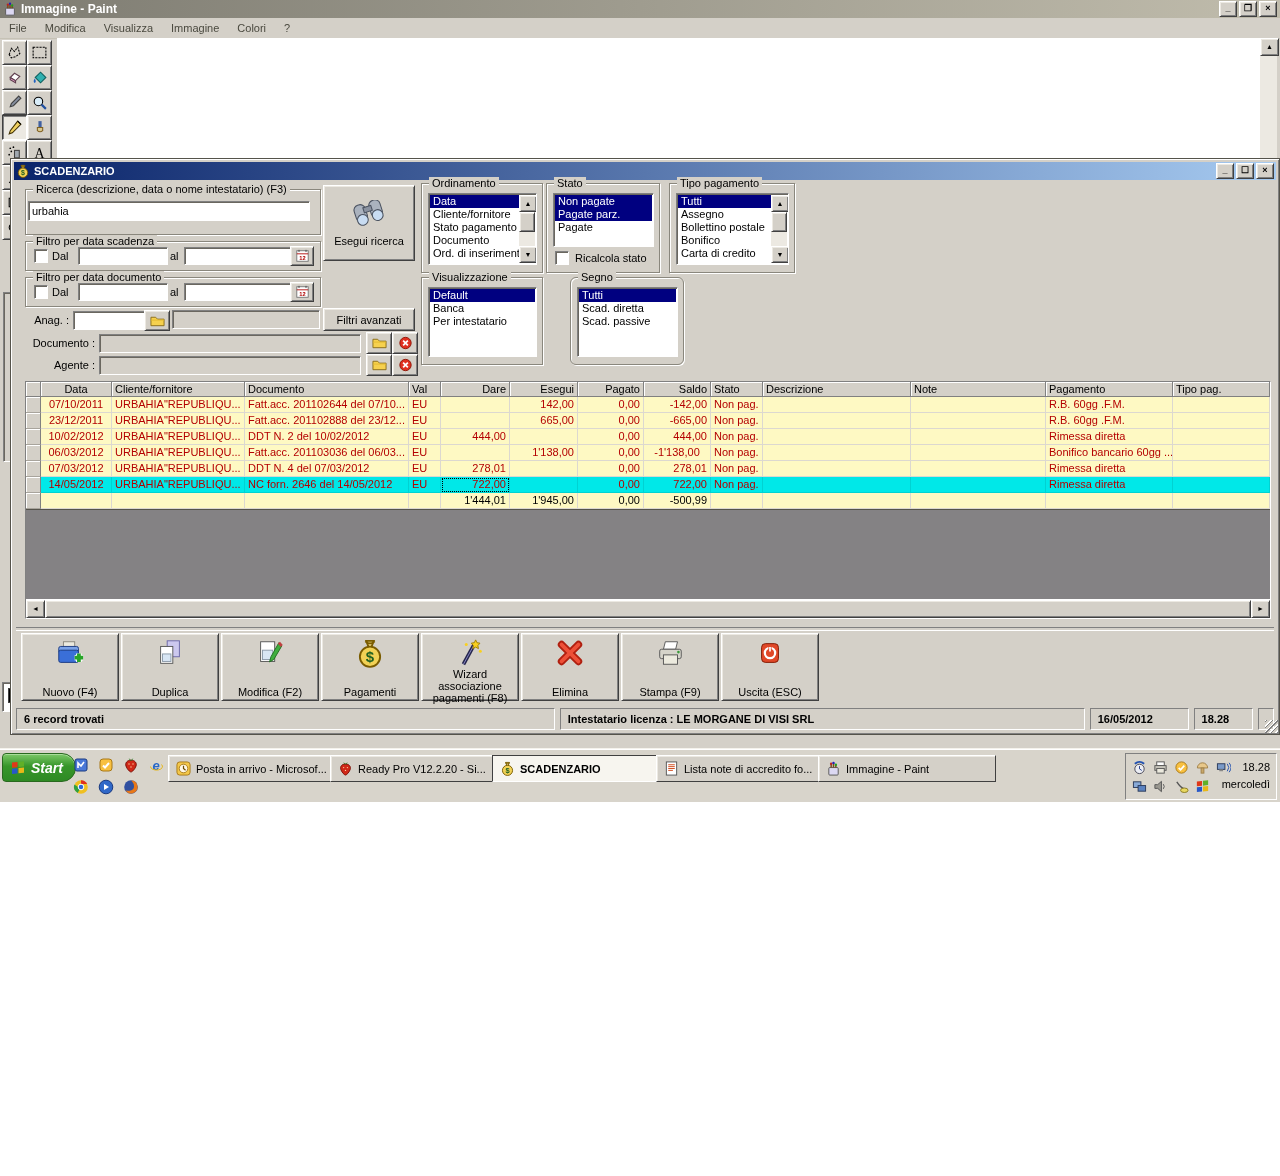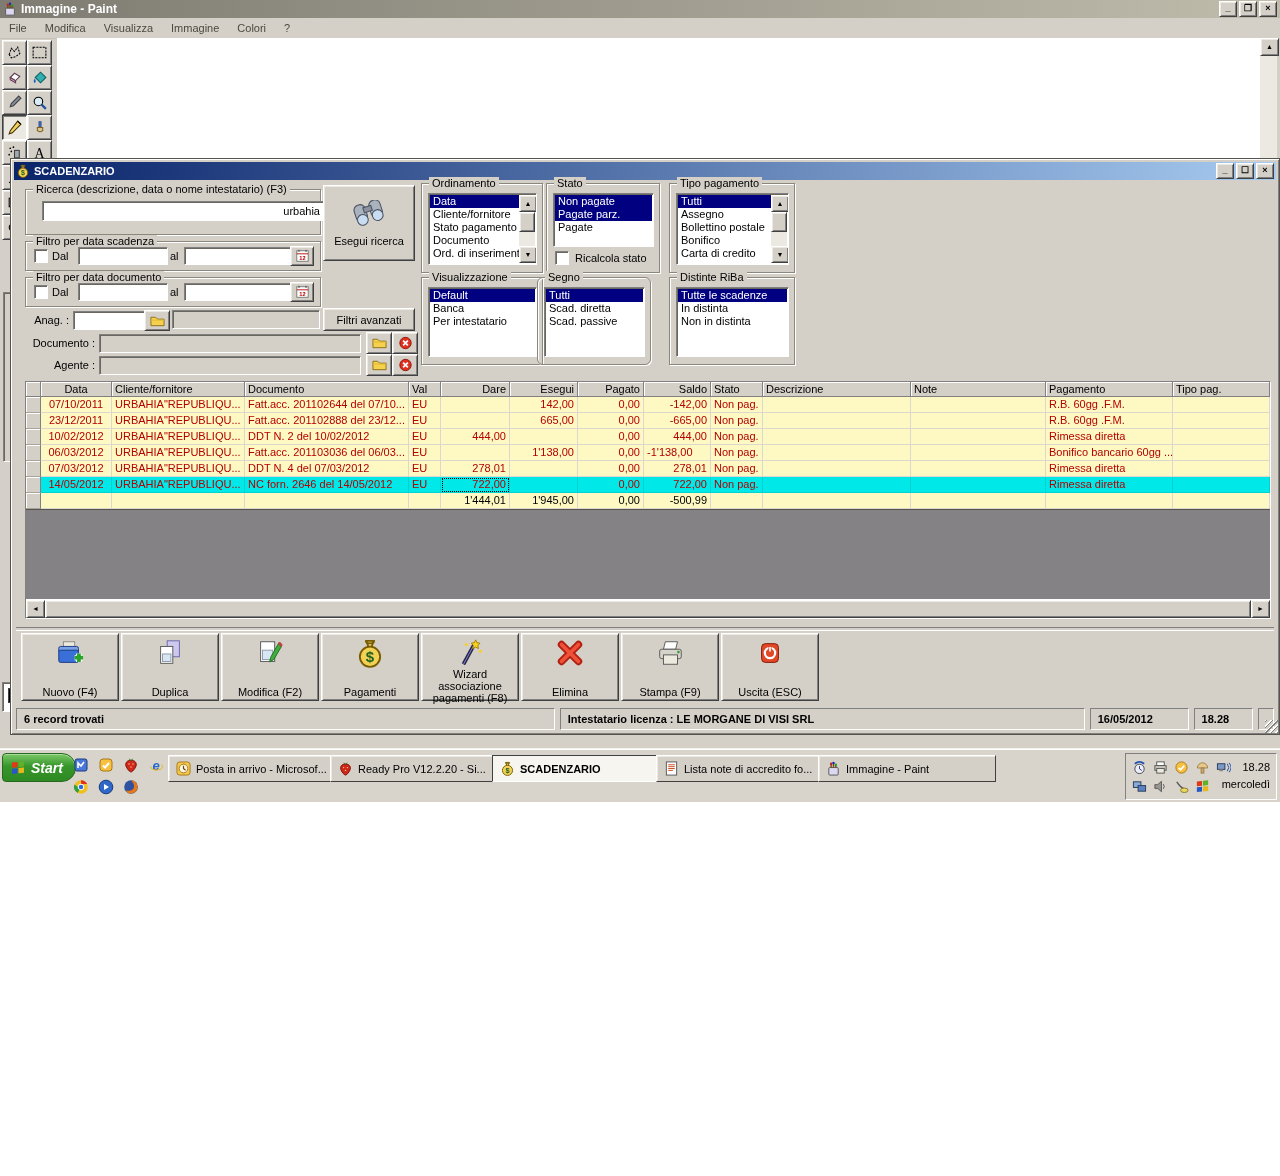--- a/index.html
+++ b/index.html
@@ -228,21 +228,21 @@
       <span>SCADENZARIO</span>
       <span class="tb-btns">
         <span class="tbtn raised">_</span>
         <span class="tbtn raised">☐</span>
         <span class="tbtn raised">×</span>
       </span>
     </div>
 
     <div class="group" style="left:14px;top:30px;width:294px;height:44px;">
       <span class="legend">Ricerca (descrizione, data o nome intestatario) (F3)</span>
-      <input class="field" style="position: absolute; left: 16px; top: 11px; width: 274px; height: 16px; text-align: right;" value="urbahia">
+      <input class="field" style="position: absolute; left: 2px; top: 11px; width: 274px; height: 16px;" value="urbahia">
     </div>
 
     <div class="btn raised" style="position:absolute;left:312px;top:26px;width:90px;height:74px;flex-direction:column;gap:8px;">
       <span id="binoc-icon" style="display: inline-flex; width: 42px; height: 27px;">
           <svg viewBox="0 0 40 26">
             <g transform="rotate(-18 20 13)">
               <rect x="7" y="2" width="11" height="17" rx="5" fill="#aab2be" stroke="#4a5260"></rect>
               <rect x="22" y="2" width="11" height="17" rx="5" fill="#aab2be" stroke="#4a5260"></rect>
               <rect x="16" y="6" width="8" height="5" fill="#8a92a0" stroke="#4a5260"></rect>
               <circle cx="12.5" cy="17" r="5.2" fill="#c8dcf2" stroke="#4a5260"></circle>
@@ -382,37 +382,27 @@
     <div class="group" style="left:410px;top:118px;width:120px;height:86px;">
       <span class="legend">Visualizzazione</span>
       <div class="lb" style="left:6px;top:9px;width:107px;height:68px;position:absolute;">
           <div class="items">
             <div class="lbi sel">Default</div>
             <div class="lbi">Banca</div>
             <div class="lbi">Per intestatario</div>
           </div>
         </div>
     </div>
-    <div class="group" style="left:526px;top:118px;width:112px;height:86px;border-radius:6px;">
+    <div class="group" style="left:559px;top:118px;width:112px;height:86px;border-radius:6px;">
       <span class="legend">Segno</span>
       <div class="lb" style="left:6px;top:9px;width:99px;height:68px;position:absolute;">
           <div class="items">
             <div class="lbi sel">Tutti</div>
             <div class="lbi">Scad. diretta</div>
             <div class="lbi">Scad. passive</div>
-          </div>
-        </div>
-    </div>
-    <div class="group" style="left:658px;top:118px;width:124px;height:86px;">
-      <span class="legend">Distinte RiBa</span>
-      <div class="lb" style="left:6px;top:9px;width:111px;height:68px;position:absolute;">
-          <div class="items">
-            <div class="lbi sel">Tutte le scadenze</div>
-            <div class="lbi">In distinta</div>
-            <div class="lbi">Non in distinta</div>
           </div>
         </div>
     </div>
 
     <div id="grid">
         <div class="g-head">
           <div class="th" style="width: 11px; flex: 0 0 15px; box-sizing: border-box;"></div>
           <div class="th" style="width: 67px; flex: 0 0 71px; box-sizing: border-box; text-align: center;">Data</div>
           <div class="th" style="width: 129px; flex: 0 0 133px; box-sizing: border-box; text-align: left;">Cliente/fornitore</div>
           <div class="th" style="width: 160px; flex: 0 0 164px; box-sizing: border-box; text-align: left;">Documento</div>
@@ -477,21 +467,21 @@
         </div>
         <div class="g-row">
           <div class="tsel" style="width: 11px; flex: 0 0 15px; box-sizing: border-box;"></div>
           <div class="td" style="width: 67px; flex: 0 0 71px; box-sizing: border-box; text-align: center;">06/03/2012</div>
           <div class="td" style="width: 129px; flex: 0 0 133px; box-sizing: border-box; text-align: left;">URBAHIA"REPUBLIQU...</div>
           <div class="td" style="width: 160px; flex: 0 0 164px; box-sizing: border-box; text-align: left;">Fatt.acc. 201103036 del 06/03...</div>
           <div class="td" style="width: 28px; flex: 0 0 32px; box-sizing: border-box; text-align: left;">EU</div>
           <div class="td" style="width: 65px; flex: 0 0 69px; box-sizing: border-box; text-align: right;"></div>
           <div class="td" style="width: 64px; flex: 0 0 68px; box-sizing: border-box; text-align: right;">1'138,00</div>
           <div class="td" style="width: 62px; flex: 0 0 66px; box-sizing: border-box; text-align: right;">0,00</div>
-          <div class="td" style="width: 63px; flex: 0 0 67px; box-sizing: border-box; text-align: left;">-1'138,00</div>
+          <div class="td" style="width: 63px; flex: 0 0 67px; box-sizing: border-box; text-align: center;">-1'138,00</div>
           <div class="td" style="width: 48px; flex: 0 0 52px; box-sizing: border-box; text-align: left;">Non pag.</div>
           <div class="td" style="width: 144px; flex: 0 0 148px; box-sizing: border-box; text-align: left;"></div>
           <div class="td" style="width: 131px; flex: 0 0 135px; box-sizing: border-box; text-align: left;"></div>
           <div class="td" style="width: 123px; flex: 0 0 127px; box-sizing: border-box; text-align: left;">Bonifico bancario 60gg ....</div>
           <div class="td" style="flex: 1 1 0%; box-sizing: border-box; text-align: left;"></div>
         </div>
         <div class="g-row">
           <div class="tsel" style="width: 11px; flex: 0 0 15px; box-sizing: border-box;"></div>
           <div class="td" style="width: 67px; flex: 0 0 71px; box-sizing: border-box; text-align: center;">07/03/2012</div>
           <div class="td" style="width: 129px; flex: 0 0 133px; box-sizing: border-box; text-align: left;">URBAHIA"REPUBLIQU...</div>

